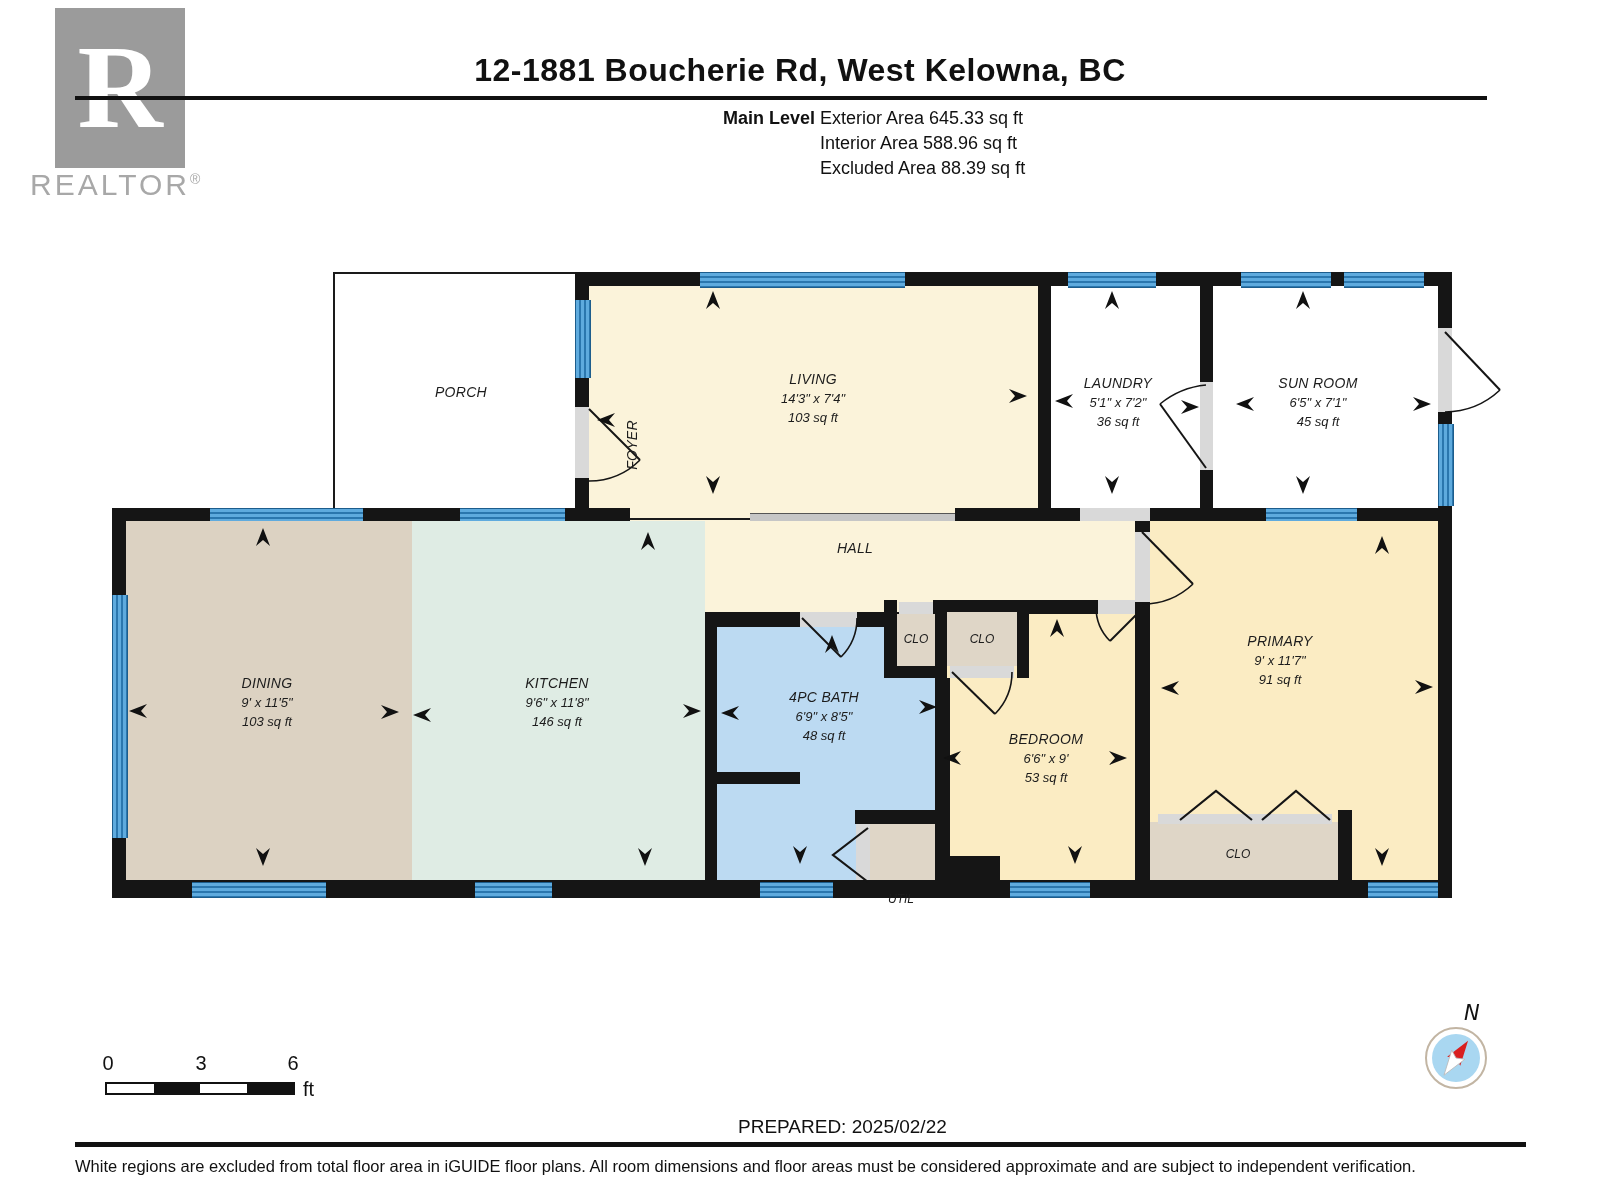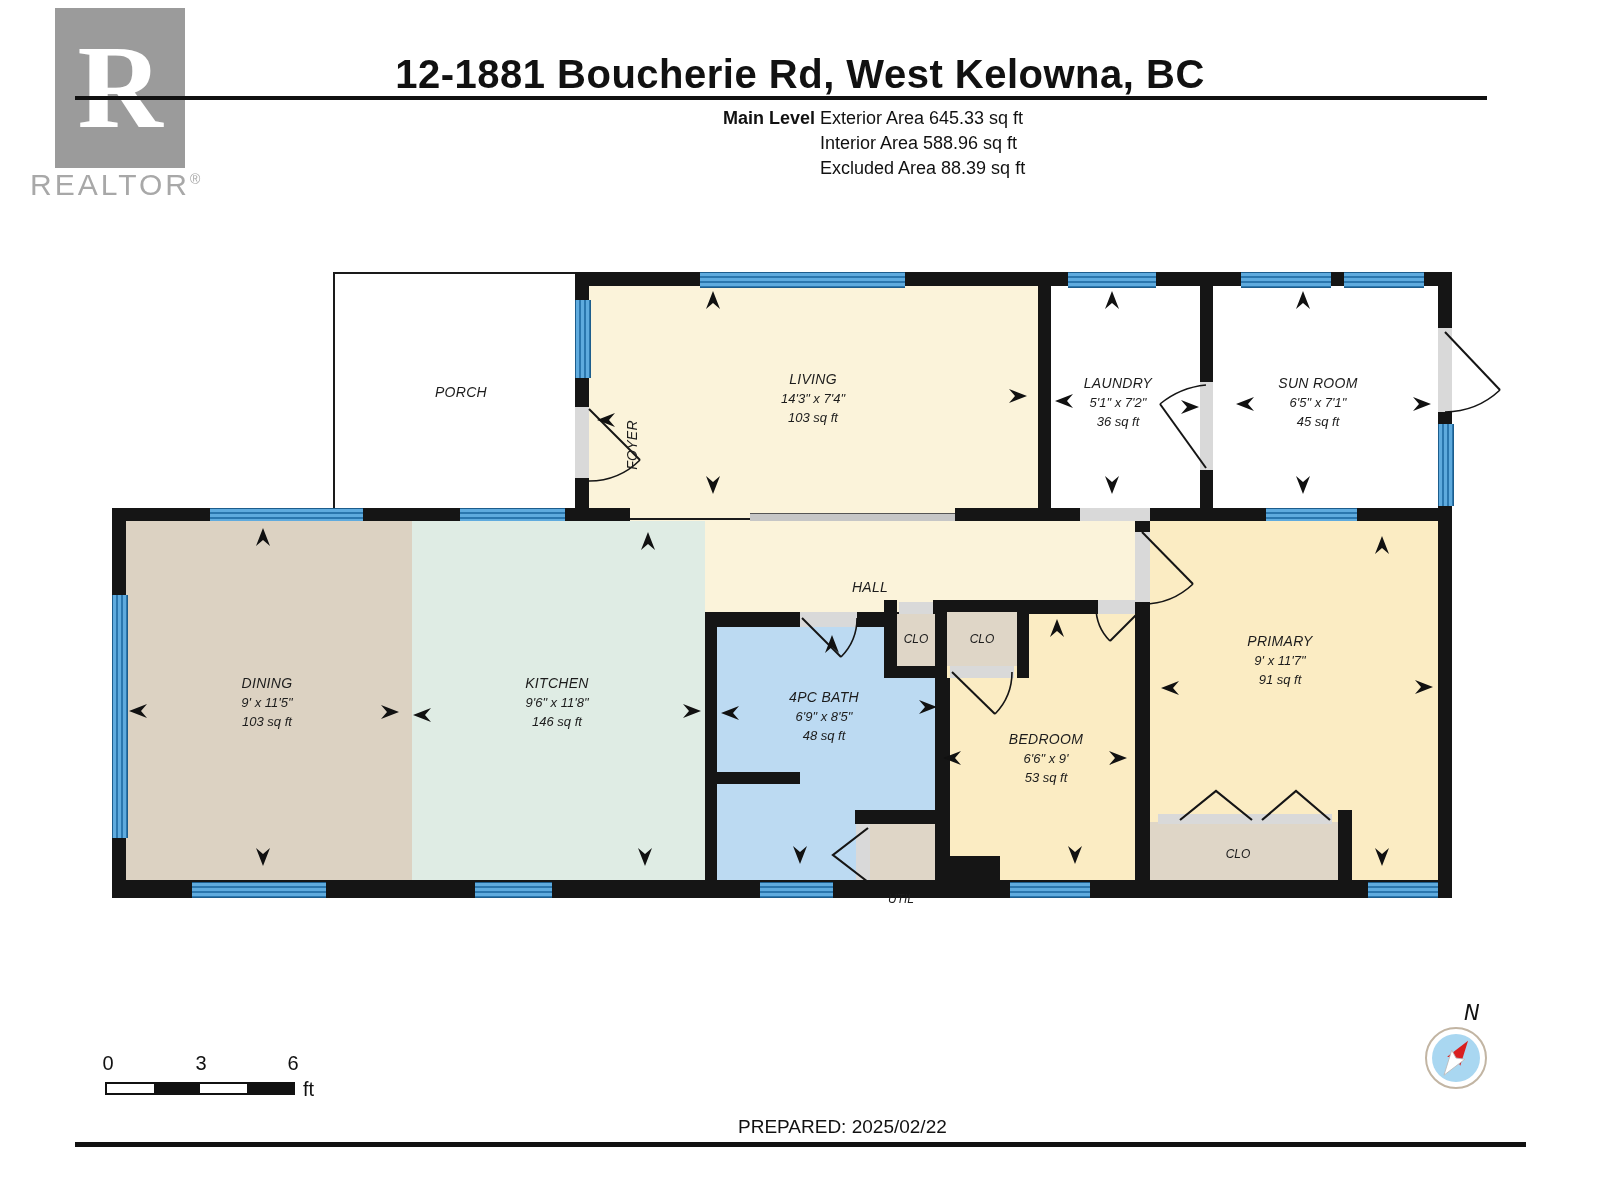--- a/index.html
+++ b/index.html
@@ -13,21 +13,21 @@
   .win-v{position:absolute;background:repeating-linear-gradient(to right,#5FABDE 0 3px,#2B77AE 3px 4.8px);border-left:1px solid #1d5d8c;border-right:1px solid #1d5d8c;}
   .open{position:absolute;background:#D9D9D9;}
   .rail{position:absolute;background:#C6C6C6;border-top:1.5px solid #555;border-bottom:1.5px solid #555;}
   .thinline{position:absolute;background:#1a1a1a;}
   .rlabel{position:absolute;transform:translate(-50%,-50%);text-align:center;
           font-size:13px;line-height:1.45;color:#1c1c1c;white-space:nowrap;}
   .rlabel .nm{font-size:14px;letter-spacing:.3px;}
   .rlabel.small{font-size:12px;}
   .rot{transform:translate(-50%,-50%) rotate(-90deg);}
   #hdr-title{position:absolute;top:52px;left:0;width:1600px;text-align:center;
-             font-size:40px;font-weight:bold;letter-spacing:.5px;}
+             font-size:32px;font-weight:bold;letter-spacing:.5px;}
   #hdr-rule{position:absolute;left:75px;top:96px;width:1412px;height:4px;background:#111;}
   .stat-line{position:absolute;font-size:18px;margin-left:20px;}
   .stat-label{font-weight:bold;}
   #logo-box{position:absolute;left:55px;top:8px;width:130px;height:160px;background:#9B9B9B;
             display:flex;align-items:center;justify-content:center;}
   #logo-r{color:#fff;font-family:"Liberation Serif",serif;font-weight:bold;font-size:118px;line-height:1;}
   #logo-text{position:absolute;left:30px;top:168px;width:200px;font-size:30px;color:#A8A8A8;
              letter-spacing:3px;font-family:"Liberation Sans",sans-serif;}
   #logo-text sup{font-size:14px;}
   #scalebar{position:absolute;left:103px;top:1052px;width:260px;height:56px;}
@@ -206,21 +206,21 @@
     <div class="rlabel" style="left:1118px;top:402px;">
       <span class="nm">LAUNDRY</span><br>
       <span>5'1" x 7'2"</span><br>
       <span>36 sq ft</span>
     </div>
     <div class="rlabel" style="left:1318px;top:402px;">
       <span class="nm">SUN ROOM</span><br>
       <span>6'5" x 7'1"</span><br>
       <span>45 sq ft</span>
     </div>
-    <div class="rlabel" style="left:855px;top:587px;margin-left:15px;"><span class="nm">HALL</span></div>
+    <div class="rlabel" style="left:855px;top:548px;"><span class="nm">HALL</span></div>
     <div class="rlabel" style="left:267px;top:702px;">
       <span class="nm">DINING</span><br>
       <span>9' x 11'5"</span><br>
       <span>103 sq ft</span>
     </div>
     <div class="rlabel" style="left:557px;top:702px;">
       <span class="nm">KITCHEN</span><br>
       <span>9'6" x 11'8"</span><br>
       <span>146 sq ft</span>
     </div>
@@ -264,14 +264,15 @@
     <text x="66" y="28" font-size="21" font-style="italic" font-family="DejaVu Sans, sans-serif" fill="#111">N</text>
     <circle cx="58" cy="66" r="30" fill="#ffffff" stroke="#C2B5A3" stroke-width="2"></circle>
     <circle cx="58" cy="66" r="24" fill="#A9D7F1"></circle>
     <g transform="translate(58,66) rotate(35)">
       <path d="M0,-21 L8,4 L0,0 L-8,4 Z" fill="#D91F1F"></path>
       <path d="M0,21 L8,-4 L0,0 L-8,-4 Z" fill="#ffffff" stroke="#BBB" stroke-width="0.8"></path>
     </g>
   </svg>
 
   <div id="footer-rule"></div>
+  <div id="footer-text">White regions are excluded from total floor area in iGUIDE floor plans. All room dimensions and floor areas must be considered approximate and are subject to independent verification.</div>
 
 </div>
 
 </body></html>

